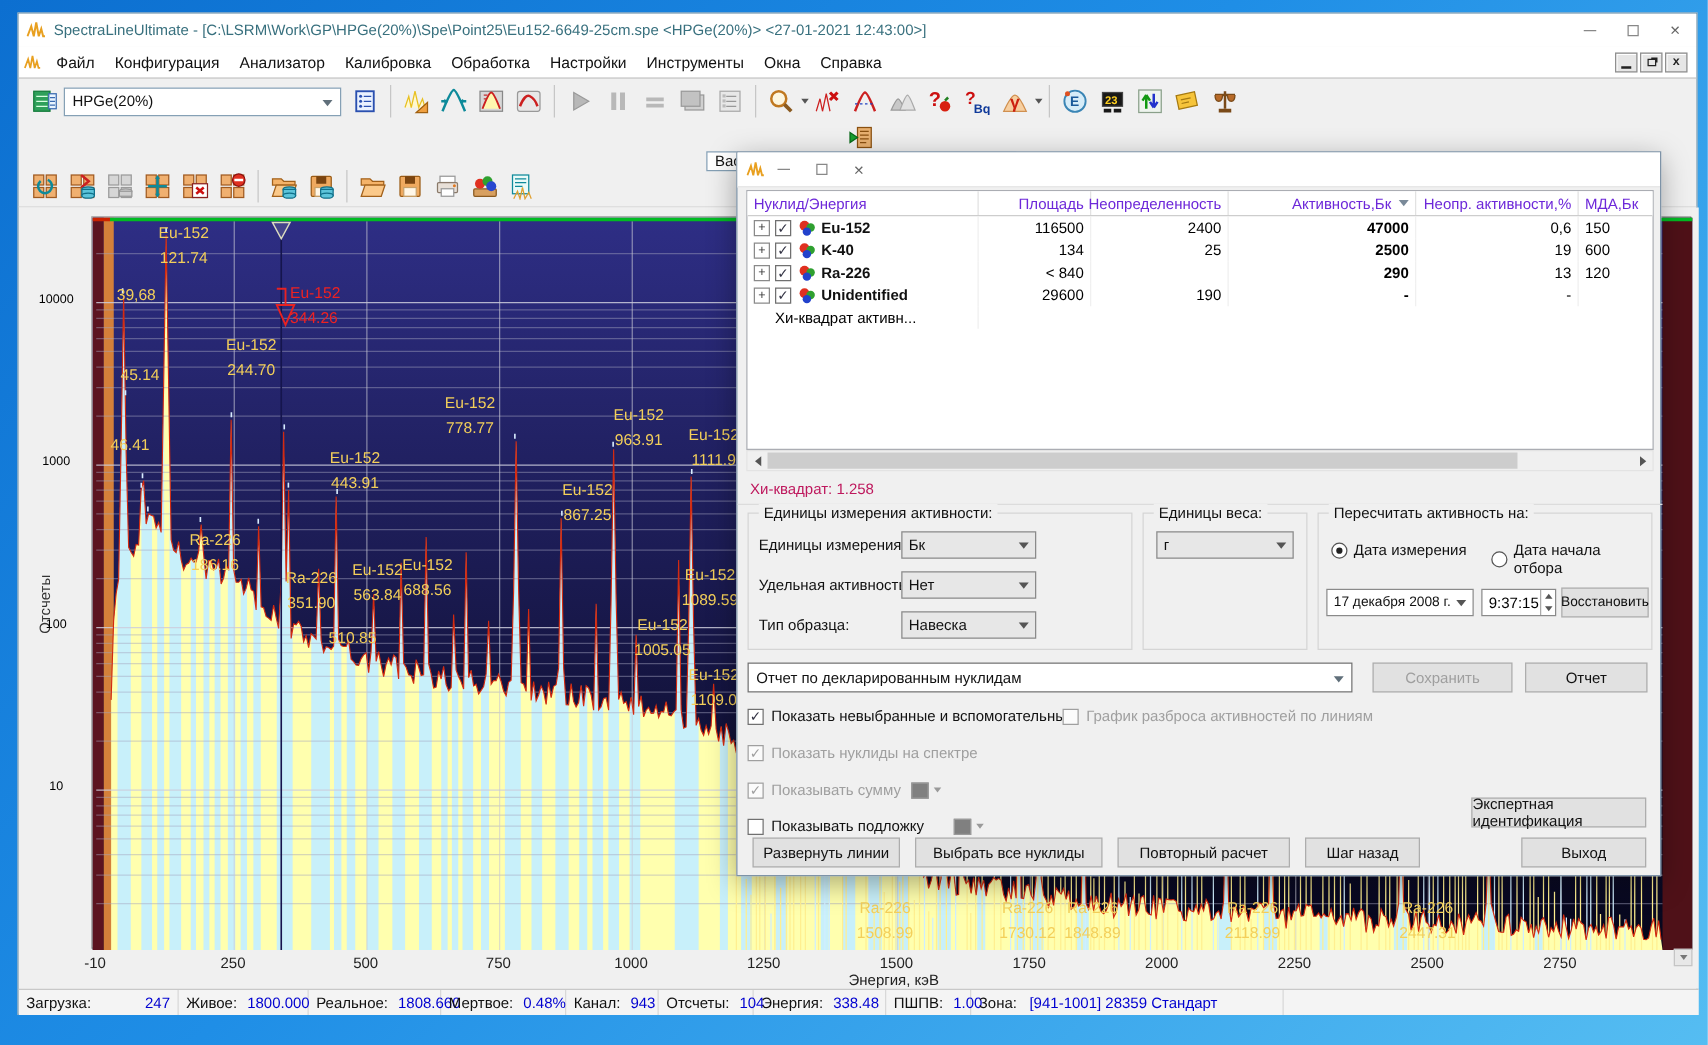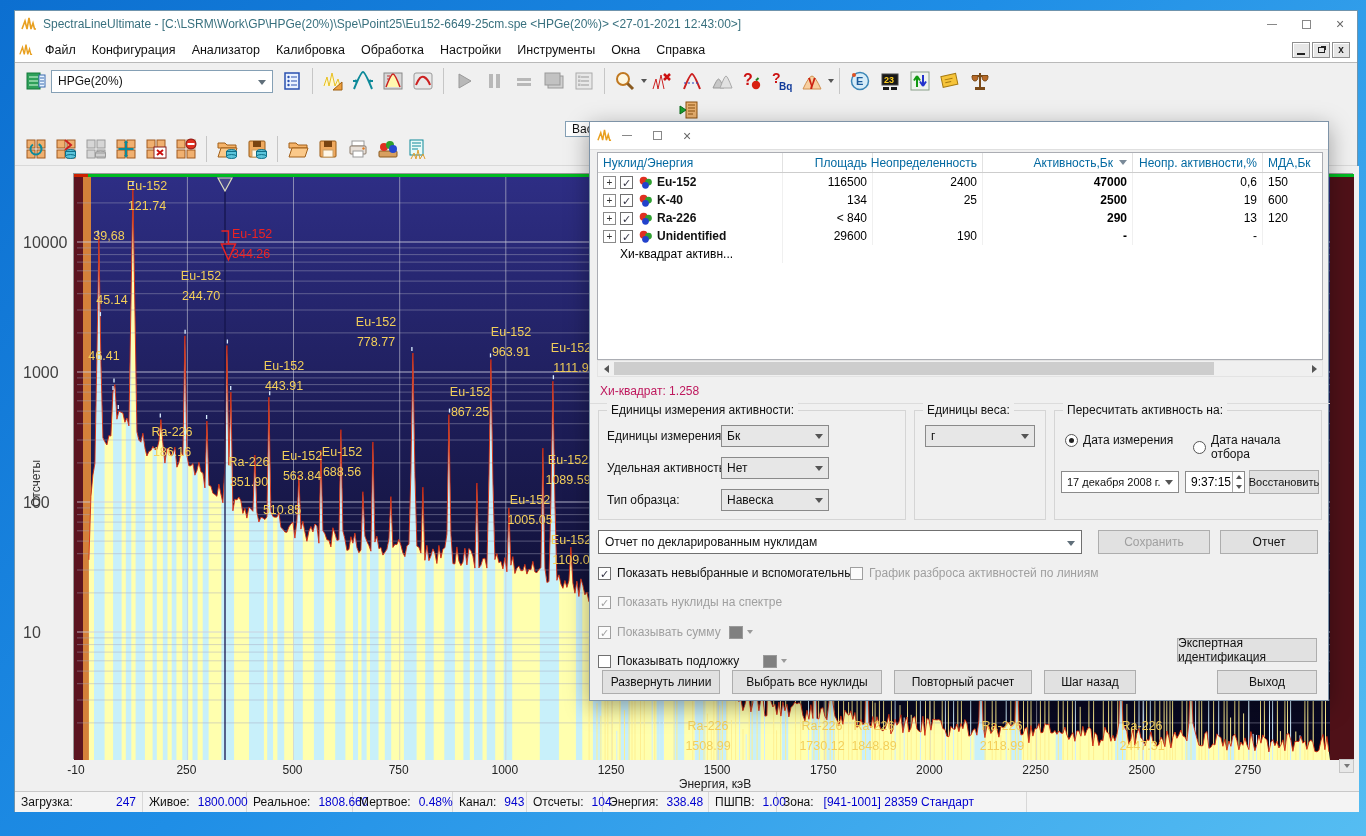--- a/index.html
+++ b/index.html
@@ -30,21 +30,21 @@
   .tsep{width:1px;height:26px;background:#c6c6c6;margin:0 5px;}
   .caret{width:0;height:0;border-left:3.5px solid transparent;border-right:3.5px solid transparent;
     border-top:4px solid #555;margin-left:1px;}
   .combo{height:23px;background:#fff;border:1px solid #85a0b5;display:flex;align-items:center;
     padding-left:6px;position:relative;color:#111;}
   .combo .arr{position:absolute;right:6px;top:9px;width:0;height:0;
     border-left:4px solid transparent;border-right:4px solid transparent;border-top:5px solid #606f7a;}
   
   .chartwrap{position:absolute;left:0;top:155px;width:1344px;height:625px;background:#f0f0f0;}
   .plot{position:absolute;left:58px;top:7px;width:1280px;height:586px;border:1px solid #9a9a9a;}
-  .ytick{position:absolute;width:44px;text-align:left;color:#404040;font-size:16px;}
+  .ytick{position:absolute;width:44px;text-align:center;color:#000000;font-size:10px;}
   .xtick{position:absolute;width:64px;text-align:center;color:#222;font-size:12px;top:597px;}
   .yaxis-label{position:absolute;left:14px;top:341px;transform:rotate(-90deg);transform-origin:0 0;
     width:110px;color:#333;font-size:12px;}
   .xaxis-label{position:absolute;left:640px;top:611px;width:120px;text-align:center;color:#222;font-size:12px;}
   .corner-scroll{position:absolute;left:1324px;top:593px;width:15px;height:14px;background:#e8e8e8;
     border:1px solid #c5c5c5;display:flex;align-items:center;justify-content:center;}
   .corner-scroll .arr{width:0;height:0;border-left:3.5px solid transparent;border-right:3.5px solid transparent;border-top:4px solid #777;}
   
   .statusbar{position:absolute;left:0;top:780px;width:1344px;height:21px;background:#f4f4f4;
     border-top:1px solid #c8c8c8;display:flex;font-size:12px;align-items:center;}
@@ -53,21 +53,21 @@
   .scell .val{color:#0000d0;margin-left:auto;padding-left:8px;}
   .scell .val.left{margin-left:2px;}
   
   .dialog{position:absolute;left:574px;top:110px;width:740px;height:580px;background:#f0f0f0;
     border:1px solid #7e93a7;box-shadow:0 6px 22px rgba(0,0,0,.35);z-index:10;}
   .dtitle{height:28px;background:#ffffff;display:flex;align-items:center;padding-left:7px;border-bottom:1px solid #e0e0e0;}
   .dtitle .ttext{color:#333;margin-left:6px;white-space:nowrap;overflow:hidden;flex:1;font-size:12px;}
   .dtitle .wbtn{width:30px;}
   .table{position:absolute;left:7px;top:30px;width:726px;height:208px;background:#fff;border:1px solid #abadb3;}
   .thead{display:flex;height:20px;border-bottom:1px solid #cdcdcd;background:#fff;}
-  .th{padding:3px 5px;color:#0369a1;border-right:1px solid #e2e2e2;display:flex;align-items:center;}
+  .th{padding:3px 5px;color:#6d28d9;border-right:1px solid #e2e2e2;display:flex;align-items:center;}
   .trow{display:flex;height:18px;align-items:center;}
   .td{padding:0 5px;height:100%;display:flex;align-items:center;border-right:1px solid #f0f0f0;}
   .num{justify-content:flex-end;}
   .c1{width:185px;}.c2{width:90px;}.c3{width:110px;}.c4{width:150px;}.c5{width:130px;}.c6{width:57px;border-right:none;}
   .expand{width:13px;height:13px;border:1px solid #8a8a8a;background:#fff;color:#333;font-size:10px;
     line-height:11px;text-align:center;margin-right:4px;flex:none;}
   .cb{width:13px;height:13px;border:1px solid #707070;background:#fff;margin-right:5px;flex:none;
     font-size:11px;line-height:12px;text-align:center;color:#334;font-weight:bold;}
   .nuc-name{font-weight:bold;color:#111;margin-left:4px;}
   .sortarr{width:0;height:0;border-left:4px solid transparent;border-right:4px solid transparent;

